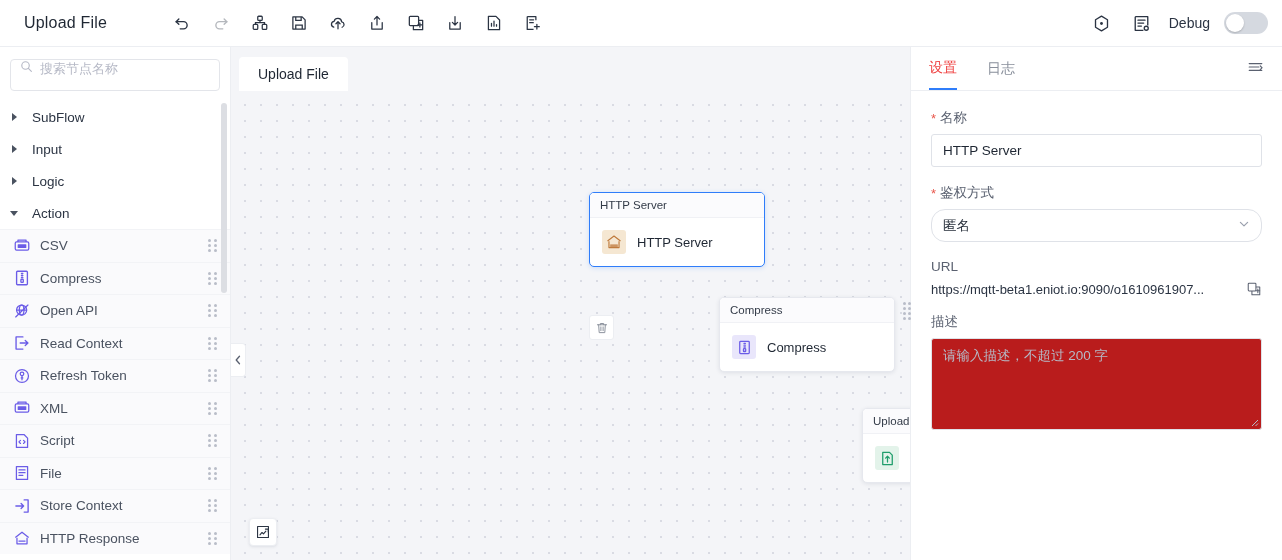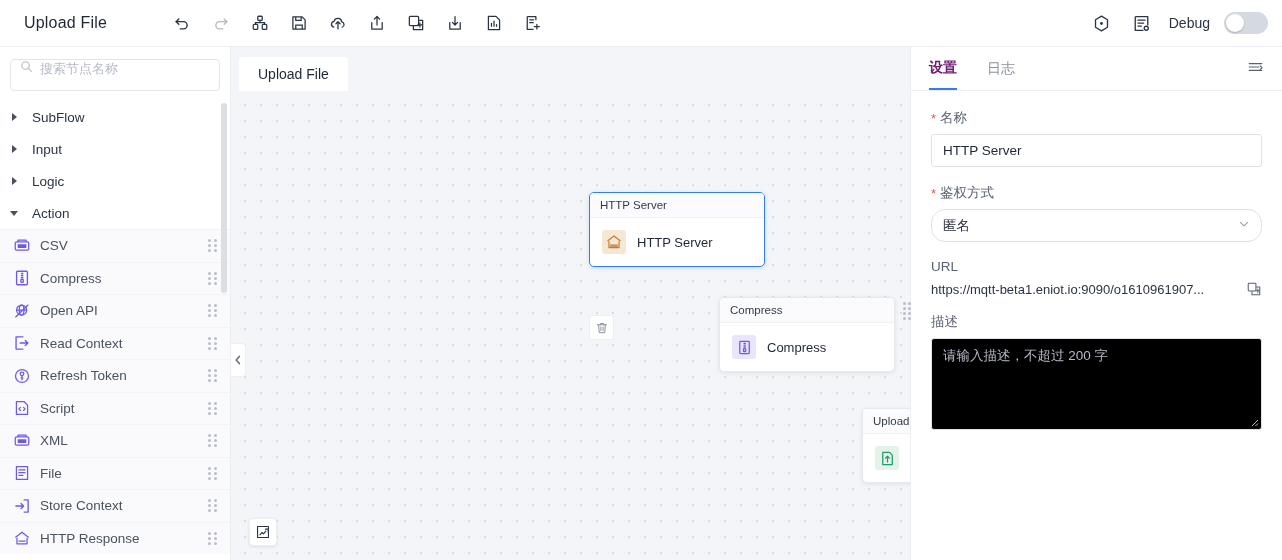--- a/index.html
+++ b/index.html
@@ -135,41 +135,41 @@
   
   .rpanel {
     width: 372px; min-width: 372px; background: #fff;
     border-left: 1px solid #eceef2; display: flex; flex-direction: column; position: relative;
   }
   .rp-tabs {
     height: 44px; min-height: 44px; display: flex; align-items: center;
     padding: 0 18px; border-bottom: 1px solid #eceef2; gap: 30px;
   }
   .rp-tab { font-size: 14px; color: #8a909c; height: 43px; display: flex; align-items: center; cursor: pointer; }
-  .rp-tab.active { color: #701a75; font-weight: bold; border-bottom: 2.5px solid #2f7dfa; text-align: right; }
+  .rp-tab.active { color: #ef4444; font-weight: normal; border-bottom: 2.5px solid #2f7dfa; text-align: right; }
   .rp-tabicon { margin-left: auto; cursor: pointer; display:flex; }
   .rp-form { padding: 18px 20px 0 20px; }
   .flabel { font-size: 13.5px; color: #5a6170; margin-bottom: 7px; display: flex; gap: 4px; align-items: center; }
   .req { color: #e8564b; font-size: 13px; line-height: 1; }
   .finput {
     height: 33px; border: 1px solid #dfe2e8; border-radius: 3px; background: #fff;
     display: flex; align-items: center; padding: 0 11px; font-size: 13.5px; color: #1f2733;
     margin-bottom: 17px; cursor: text;
   }
   .fselect {
     height: 33px; border: 1px solid #dfe2e8; border-radius: 14px; background: #fff;
     display: flex; align-items: center; padding: 0 11px; font-size: 13.5px; color: #1f2733;
     margin-bottom: 17px; cursor: pointer;
   }
   .fselect .chev { margin-left: auto; }
   .urlrow { display: flex; align-items: center; gap: 10px; margin-bottom: 16px; }
   .urltext { font-size: 13px; color: #2b3443; flex: 1; overflow: hidden; white-space: nowrap; }
   .copy-ico { cursor: pointer; display:flex; flex:none; }
   .ftextarea {
-    height: 92px; border: 1px solid #dfe2e8; border-radius: 3px; background: #000000;
+    height: 92px; border: 1px solid #dfe2e8; border-radius: 3px; background: #b91c1c;
     padding: 8px 11px; font-size: 13.5px; color: #b6b9c6; position: relative; cursor: text;
   }
   .resize-grip { position: absolute; right: 2px; bottom: 2px; width: 10px; height: 10px; }
   .panel-grip {
     position: absolute; left: -8px; top: 254px; width: 9px; height: 20px;
     display: grid; grid-template-columns: 3px 3px; grid-template-rows: repeat(4, 3px);
     gap: 2px 2px; align-content: center;
   }
   .panel-grip i { width: 3px; height: 3px; background: #b9bdc8; border-radius: 50%; display:block; }
 </style>
@@ -391,45 +391,45 @@
               <i></i>
               <i></i>
               <i></i>
               <i></i>
               <i></i>
             </span>
         </div>
 
         <div class="node-item">
           <span class="nicon">
-            <svg width="18" height="18" viewBox="0 0 20 20" fill="none" stroke="#6b5ce7" stroke-width="1.4" stroke-linejoin="round">
-              <path d="M3.8 2.8h8.4l4 4v10.4H3.8z"></path>
-              <path d="M8.3 9.3 6.6 11l1.7 1.7M11.7 9.3 13.4 11l-1.7 1.7" stroke-linecap="round"></path>
-            </svg>
-          </span>
-          <span class="nm">Script</span>
-          <span class="dots">
-              <i></i>
-              <i></i>
-              <i></i>
-              <i></i>
-              <i></i>
-              <i></i>
-            </span>
-        </div>
-
-        <div class="node-item">
-          <span class="nicon">
             <svg width="18" height="18" viewBox="0 0 20 20" fill="none" stroke="#6b5ce7" stroke-width="1.4">
               <rect x="2.5" y="5.5" width="15" height="9" rx="1.5"></rect>
               <rect x="5.2" y="8" width="9.6" height="4.2" rx=".6" fill="#6b5ce7" stroke="none"></rect>
               <path d="M5.5 5.5V3.4h9v2.1" stroke-linejoin="round"></path>
             </svg>
           </span>
           <span class="nm">XML</span>
+          <span class="dots">
+              <i></i>
+              <i></i>
+              <i></i>
+              <i></i>
+              <i></i>
+              <i></i>
+            </span>
+        </div>
+
+        <div class="node-item">
+          <span class="nicon">
+            <svg width="18" height="18" viewBox="0 0 20 20" fill="none" stroke="#6b5ce7" stroke-width="1.4" stroke-linejoin="round">
+              <path d="M3.8 2.8h8.4l4 4v10.4H3.8z"></path>
+              <path d="M8.3 9.3 6.6 11l1.7 1.7M11.7 9.3 13.4 11l-1.7 1.7" stroke-linecap="round"></path>
+            </svg>
+          </span>
+          <span class="nm">Script</span>
           <span class="dots">
               <i></i>
               <i></i>
               <i></i>
               <i></i>
               <i></i>
               <i></i>
             </span>
         </div>
 

